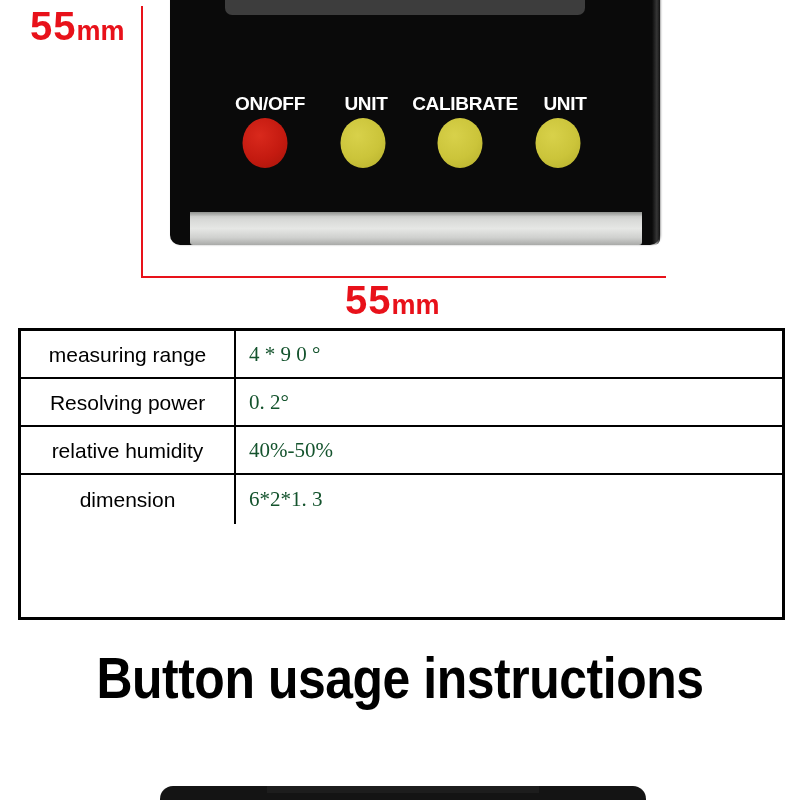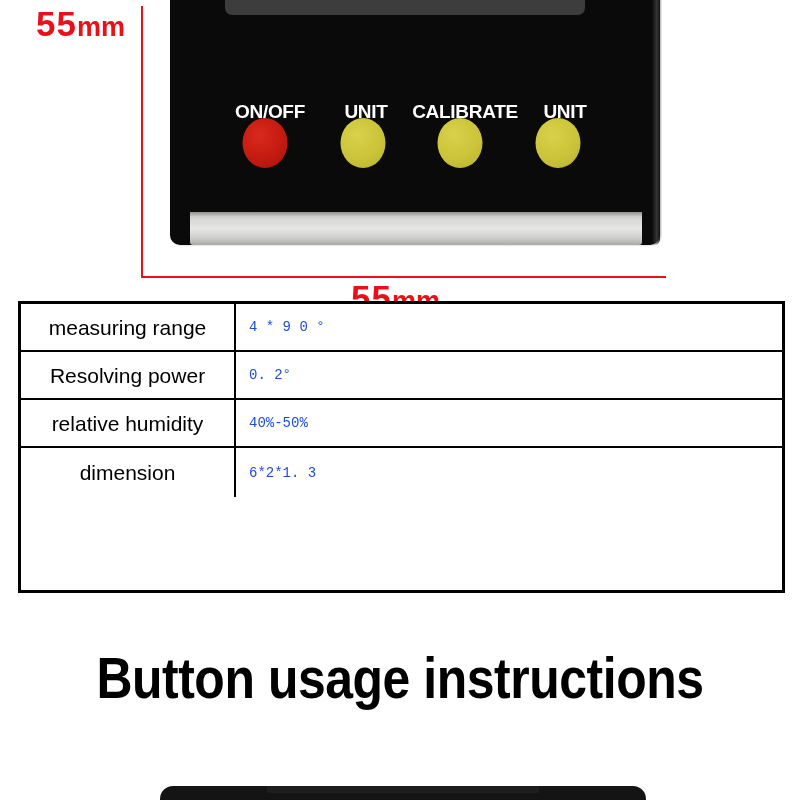--- a/index.html
+++ b/index.html
@@ -51,23 +51,22 @@
   }
   .dim-label {
     position: absolute;
     color: #e8111a;
     font-weight: bold;
     font-family: "Liberation Sans", sans-serif;
     white-space: nowrap;
     letter-spacing: 0px;
   }
   .dim-label .num {
-    font-size: 35px;
+    font-size: 40px;
     letter-spacing: 1px;
-    margin-left: 6px;
   }
   .dim-label .unit {
     font-size: 27px;
     letter-spacing: 0px;
   }
   #dim-left {
     left: 30px;
     top: 4px;
   }
   #dim-bottom {
@@ -124,21 +123,21 @@
   
   .btn-labels {
     position: absolute;
     left: 0;
     top: 145px;
     width: 490px;
     height: 26px;
   }
   .btn-label {
     position: absolute;
-    top: 16px;
+    top: 8px;
     color: #ffffff;
     font-size: 19px;
     font-weight: bold;
     font-family: "Liberation Sans", sans-serif;
     letter-spacing: -0.3px;
     white-space: nowrap;
     text-align: center;
     transform: translateX(-50%);
   }
   
@@ -173,21 +172,21 @@
     top: 0;
     width: 100%;
     height: 4px;
     background: linear-gradient(180deg, #8f918e 0%, #c3c4c2 100%);
   }
 
   
   .spec-table {
     position: absolute;
     left: 18px;
-    top: 301px;
+    top: 328px;
     width: 767px;
     height: 292px;
     border: 3px solid #000000;
     box-sizing: border-box;
     background: #ffffff;
   }
   .spec-row {
     display: flex;
     height: 48.16px;
     border-bottom: 2px solid #000000;
@@ -214,23 +213,23 @@
   .spec-key.narrow {
     font-size: 18.5px;
     letter-spacing: -0.4px;
   }
   .spec-val {
     flex: 1;
     display: flex;
     align-items: center;
     justify-content: flex-start;
     padding-left: 13px;
-    font-size: 14px;
-    color: #1d4ed8;
-    font-family: Liberation Mono, monospace;
+    font-size: 21px;
+    color: #14532d;
+    font-family: Liberation Serif, serif;
     line-height: 1;
     white-space: pre;
   }
 
   
   .section-heading {
     position: absolute;
     left: 0;
     top: 648px;
     width: 800px;

